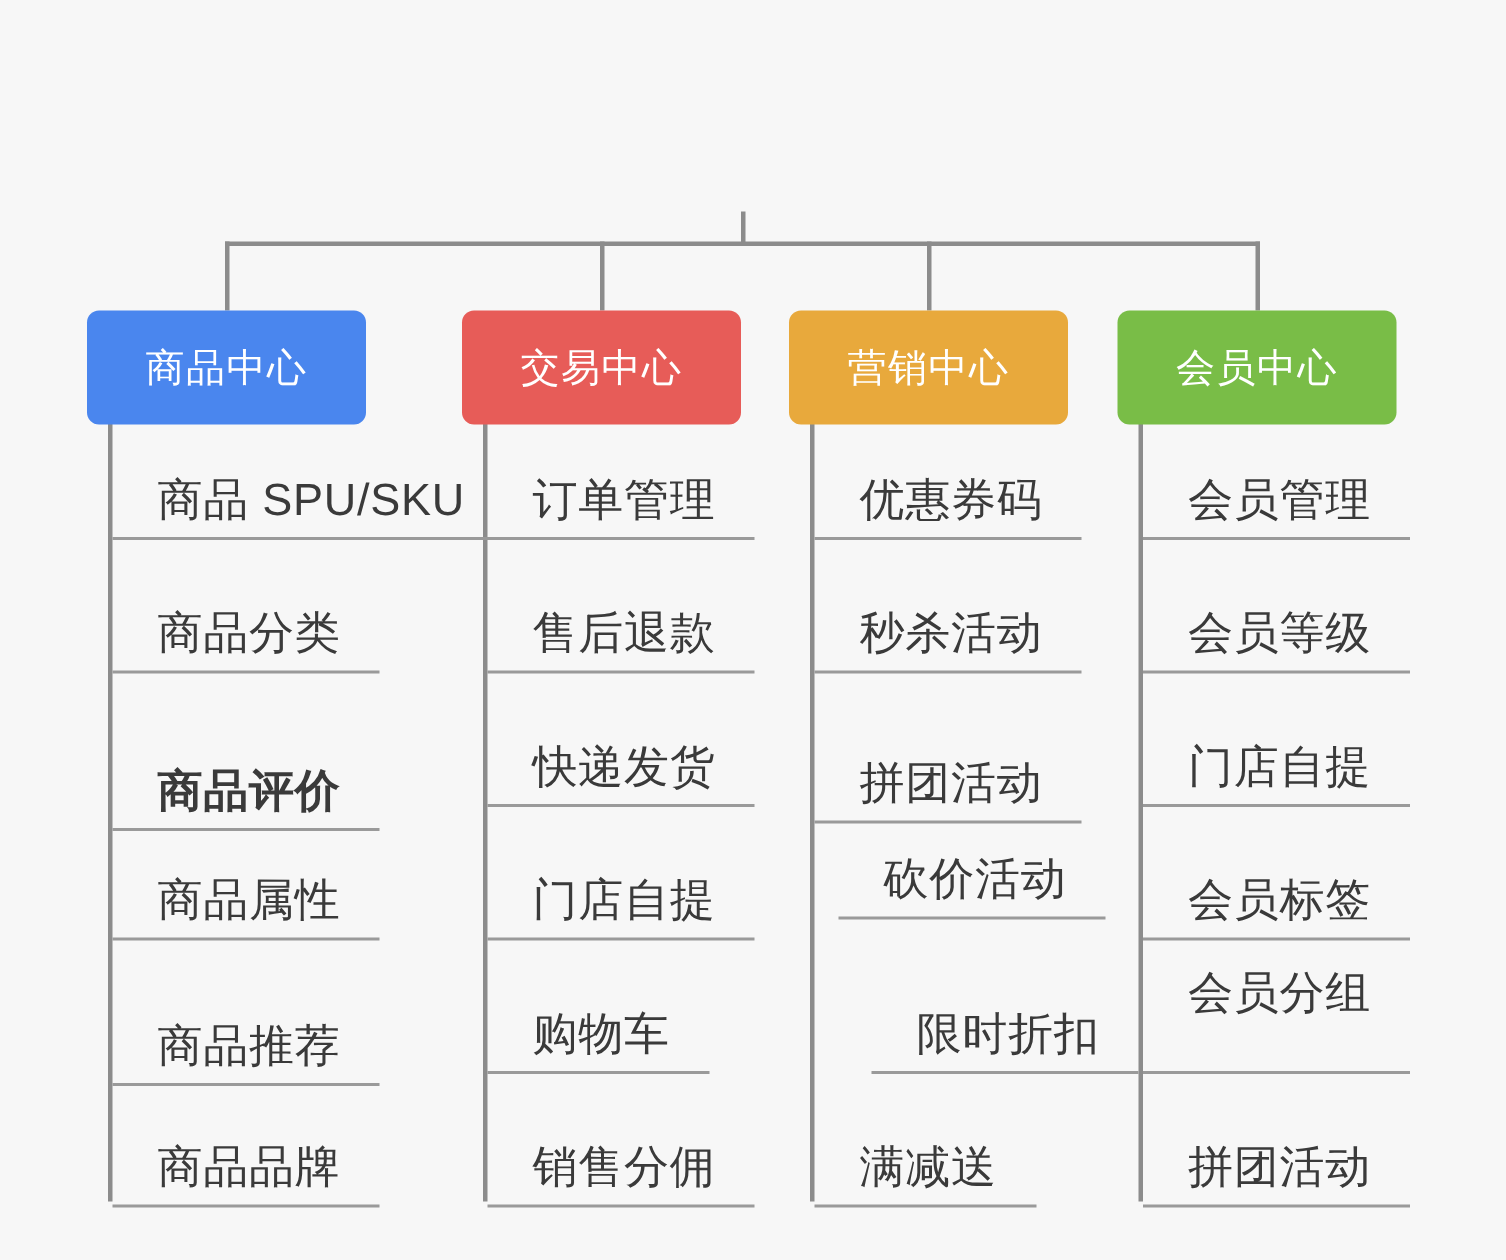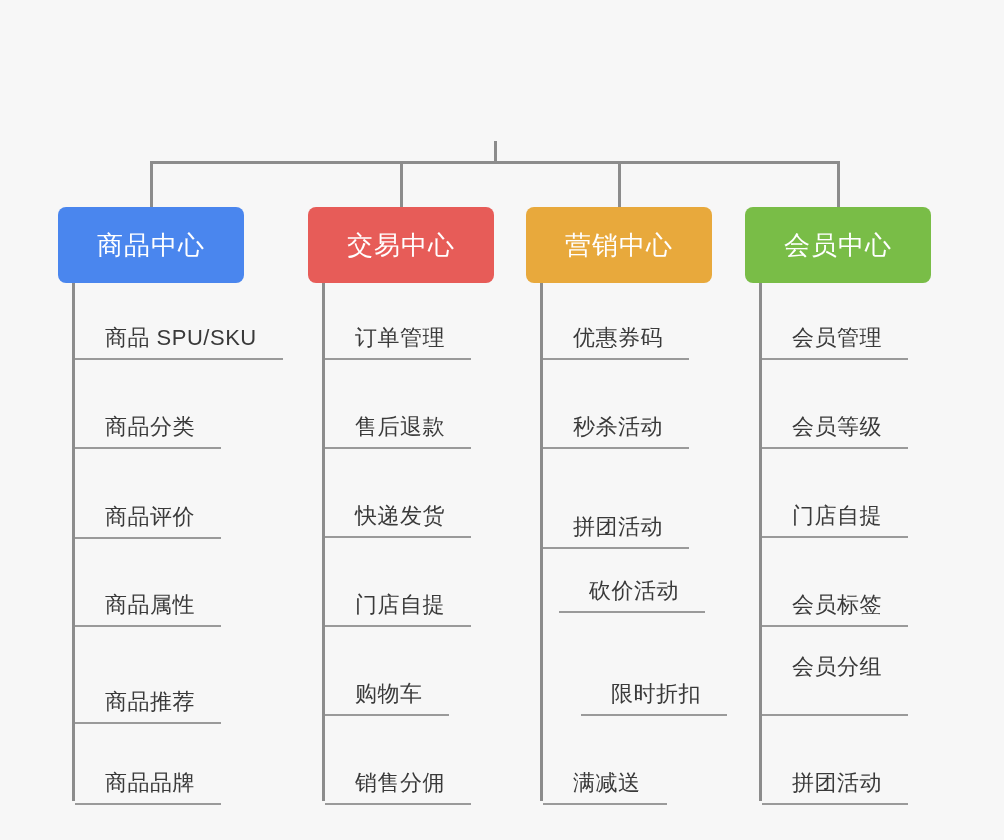--- a/index.html
+++ b/index.html
@@ -178,21 +178,21 @@
     display: flex;
     flex-direction: column;
     justify-content: flex-end;
   }
   .leaf.c0 { left: 75px; }
   .leaf.c1 { left: 325px; }
   .leaf.c2 { left: 543px; }
   .leaf.c3 { left: 762px; }
 
   .leaf-label {
-    font-size: 22px;
+    font-size: 30px;
     color: #3a3a3a;
     line-height: 1;
     white-space: nowrap;
     padding: 0 26px 9px 30px;
     letter-spacing: 0.5px;
   }
   .leaf-rule {
     height: 2px;
     background: #9a9a9a;
     width: 100%;
@@ -239,21 +239,21 @@
 
   <div id="leaf-layer">
       <div class="leaf c0" style="top: 271px;">
         <div class="leaf-label">商品 SPU/SKU</div>
         <div class="leaf-rule"></div>
       </div>
       <div class="leaf c0" style="top: 360px;">
         <div class="leaf-label">商品分类</div>
         <div class="leaf-rule"></div>
       </div>
-      <div class="leaf c0" style="top: 450px;">
+      <div class="leaf c0" style="top: 465px; font-weight: bold;">
         <div class="leaf-label">商品评价</div>
         <div class="leaf-rule"></div>
       </div>
       <div class="leaf c0" style="top: 538px;">
         <div class="leaf-label">商品属性</div>
         <div class="leaf-rule"></div>
       </div>
       <div class="leaf c0" style="top: 635px;">
         <div class="leaf-label">商品推荐</div>
         <div class="leaf-rule"></div>

